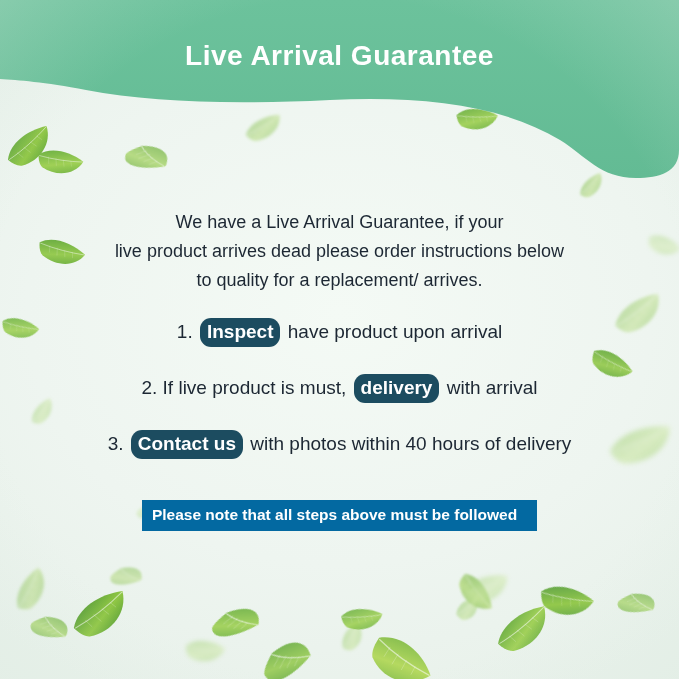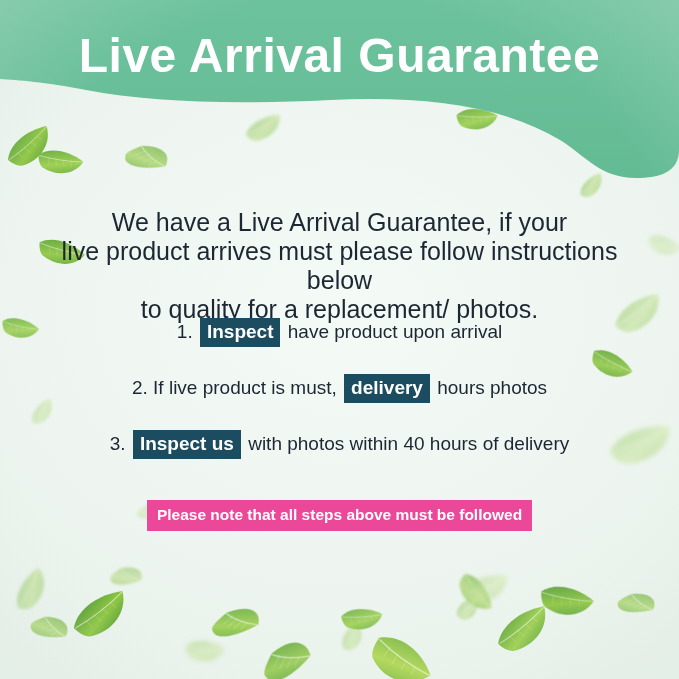--- a/index.html
+++ b/index.html
@@ -25,21 +25,21 @@
   }
   
   .header-banner{
     position:absolute; left:0; top:0; width:679px; height:200px;
   }
   .header-banner svg{ display:block; width:679px; height:200px; }
   .header-title{
     position:absolute; left:0; top:30px; width:679px;
     text-align:center;
     color:#ffffff;
-    font-size:48px;
+    font-size:28px;
     font-weight:bold;
     letter-spacing:0.5px;
     line-height:52px;
     white-space:nowrap;
     z-index:6;
   }
   
   .leaf{
     position:absolute;
     transform-origin:50% 50%;
@@ -48,21 +48,21 @@
   .leaf svg{ display:block; width:100%; height:100%; }
   
   .content{
     position:absolute; left:0; top:0; width:679px; height:679px; z-index:5;
   }
   .intro{
     position:absolute; left:50%; transform:translateX(-50%);
     top:208px; width:600px;
     text-align:center;
     color:#1c2733;
-    font-size:25px;
+    font-size:18px;
     line-height:29px;
     font-weight:400;
   }
   .steps{
     position:absolute; left:0; top:318px; width:679px;
   }
   .step{
     text-align:center;
     color:#1c2733;
     font-size:19px;
@@ -72,33 +72,34 @@
   }
   .hl{
     display:inline-block;
     background:#1c4c60;
     color:#ffffff;
     font-weight:bold;
     padding:2px 7px 3px 7px;
     margin:0 2px;
     line-height:24px;
     vertical-align:baseline;
+    border-radius:11px;
   }
   .notes{
     position:absolute; left:0; top:500px; width:679px;
     text-align:center;
   }
   .note-line{
     display:inline-block;
-    background:#ec4899;
+    background:#0369a1;
     color:#ffffff;
     font-size:15.5px;
     font-weight:bold;
     line-height:18px;
-    padding:6px 10px 7px 10px;
+    padding:6px 20px 7px 10px;
     white-space:nowrap;
   }
   .note-row{ margin-bottom:9px; }
 </style>
 </head>
 <body>
 
 <div id="poster">
 
   <div class="bg-wash"></div>
@@ -546,44 +547,44 @@
         </svg>
       </div>
     </div>
 
   <div class="bg-vignette"></div>
 
   <div class="content">
 
     <div class="intro">
       <div>We have a Live Arrival Guarantee, if your</div>
-      <div>live product arrives must please follow instructions below</div>
-      <div>to quality for a replacement/ photos.</div>
+      <div>live product arrives dead please order instructions below</div>
+      <div>to quality for a replacement/ arrives.</div>
     </div>
 
     <div class="steps">
 
       <div class="step">
         <span>1.</span>
         <span></span>
         <span class="hl">Inspect</span>
         <span>have product upon arrival</span>
       </div>
 
       <div class="step">
         <span>2.</span>
         <span>If live product is must,</span>
         <span class="hl">delivery</span>
-        <span>hours photos</span>
+        <span>with arrival</span>
       </div>
 
       <div class="step">
         <span>3.</span>
         <span></span>
-        <span class="hl">Inspect us</span>
+        <span class="hl">Contact us</span>
         <span>with photos within 40 hours of delivery</span>
       </div>
 
     </div>
 
     <div class="notes">
       <div class="note-row">
         <span class="note-line">Please note that all steps above must be followed</span>
       </div>
     </div>

